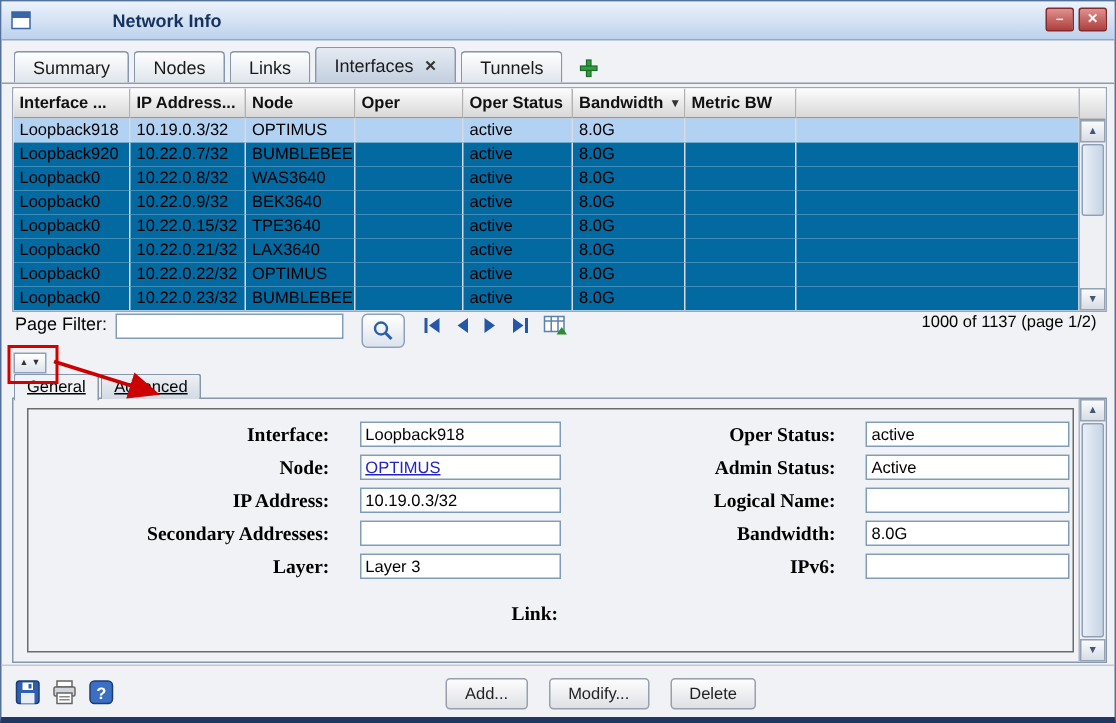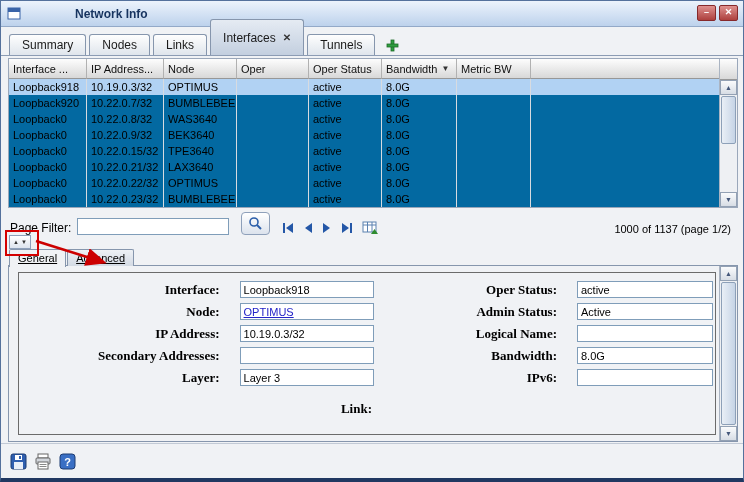--- a/index.html
+++ b/index.html
@@ -13,49 +13,49 @@
   .win-controls{position:absolute;right:5px;top:4px;display:flex;gap:3px;}
   .win-btn{width:19px;height:16px;border:1px solid #86292b;border-radius:2px;box-sizing:border-box;
            background:linear-gradient(#df918f,#ad403e);color:#fff;font-size:9px;line-height:13px;
            text-align:center;font-weight:bold;}
   
   .tabbar{position:absolute;left:0;top:26px;right:0;height:29px;box-sizing:border-box;
           display:flex;align-items:flex-end;padding-left:8px;border-bottom:1px solid #8c9cb4;}
   .tab{height:21px;box-sizing:border-box;padding:0 12px;border:1px solid #8696ad;border-bottom:none;
        border-radius:3px 3px 0 0;background:linear-gradient(#fefefe,#dfe5ec);margin-right:3px;
        font-size:12px;color:#1a1a1a;display:flex;align-items:center;gap:7px;}
-  .tab.active{background:linear-gradient(#e5ebf3,#c3cfdf);height:36px;justify-content:space-between;}
+  .tab.active{background:linear-gradient(#e5ebf3,#c3cfdf);height:24px;justify-content:space-between;}
   .tab-close{color:#333;font-size:10px;font-weight:bold;}
   .add-tab{width:18px;height:20px;margin-left:5px;display:flex;align-items:center;justify-content:center;}
   
   .table-wrap{position:absolute;left:7px;top:57px;width:730px;height:150px;display:flex;
               background:#fff;border:1px solid #9aa7ba;box-sizing:border-box;}
   .tgrid{flex:1;display:flex;flex-direction:column;overflow:hidden;background:#fff;}
-  .thead{display:flex;height:20px;flex:none;}
+  .thead{display:flex;height:20px;flex:none;font-weight:bold;}
   .th{box-sizing:border-box;padding:4px 3px 0 4px;font-size:11px;color:#111;
       background:linear-gradient(#fdfdfd,#d8d8d8);border-right:1px solid #b1b1b1;
       border-bottom:1px solid #979797;white-space:nowrap;overflow:hidden;display:flex;gap:4px;}
   .sort{font-size:8px;color:#333;margin-top:1px;}
   .tr{display:flex;height:16px;flex:none;background:#0369a1;}
   .tr.selected{background:#b1d2f3;}
   .td{box-sizing:border-box;padding:2px 3px 0 4px;font-size:11px;color:#000;
       border-right:1px solid #d7dbe0;white-space:nowrap;overflow:hidden;}
   .c0{width:78px}.c1{width:77px}.c2{width:73px}.c3{width:72px}.c4{width:73px}.c5{width:75px}.c6{width:74px}
   .cf{flex:1;border-right:none;}
   
   .vscroll{width:17px;flex:none;display:flex;flex-direction:column;border-left:1px solid #aab4c2;background:#eef0f3;}
   .corner{height:20px;flex:none;background:linear-gradient(#fdfdfd,#d8d8d8);border-bottom:1px solid #979797;}
   .sb-btn{height:15px;flex:none;background:linear-gradient(#fafbfc,#d7dde5);border:1px solid #93a1b4;
           box-sizing:border-box;display:flex;align-items:center;justify-content:center;
           font-size:7px;color:#44577a;}
   .sb-track{flex:1;position:relative;}
   .sb-thumb{position:absolute;left:1px;right:1px;border:1px solid #8da0b8;border-radius:2px;
             background:linear-gradient(90deg,#e9eff6,#c6d4e6);}
   
-  .pagebar{position:absolute;left:0;top:208px;right:0;height:26px;display:flex;align-items:flex-end;
+  .pagebar{position:absolute;left:0;top:208px;right:0;height:26px;display:flex;align-items:flex-start;
            padding-left:9px;box-sizing:border-box;}
   .pf-label{font-size:12px;color:#000;}
   .pf-input{margin-left:6px;width:152px;height:17px;border:1px solid #7f9db9;font-size:11px;
             padding:0 3px;background:#fff;box-sizing:border-box;}
   .mag-btn{margin-left:12px;width:27px;height:21px;border:1px solid #8ea0ba;border-radius:4px;
            background:linear-gradient(#ffffff,#dce3ed);display:flex;align-items:center;justify-content:center;}
   .nav{margin-left:12px;display:flex;gap:9px;align-items:center;}
   .nav .nbtn{display:flex;align-items:center;justify-content:center;}
   .status{margin-left:auto;margin-right:12px;font-size:11px;color:#000;}
   
@@ -402,15 +402,20 @@
         <line x1="5.5" y1="11.5" x2="12.5" y2="11.5" stroke="#888888"></line>
         <line x1="5.5" y1="13.5" x2="12.5" y2="13.5" stroke="#888888"></line>
       </svg>
     </div>
     <div class="ficon">
       <svg width="17" height="17">
         <rect x="1" y="1" width="15" height="15" rx="3" fill="#3a6fc4" stroke="#1d3c73"></rect>
         <text x="8.5" y="13" font-size="11" font-weight="bold" fill="#ffffff" text-anchor="middle" font-family="Liberation Sans, sans-serif">?</text>
       </svg>
     </div>
+    <div class="fbtns">
+      <div class="btn">Add...</div>
+      <div class="btn">Modify...</div>
+      <div class="btn">Delete</div>
+    </div>
   </div>
 
 </div>
 
 </body></html>

